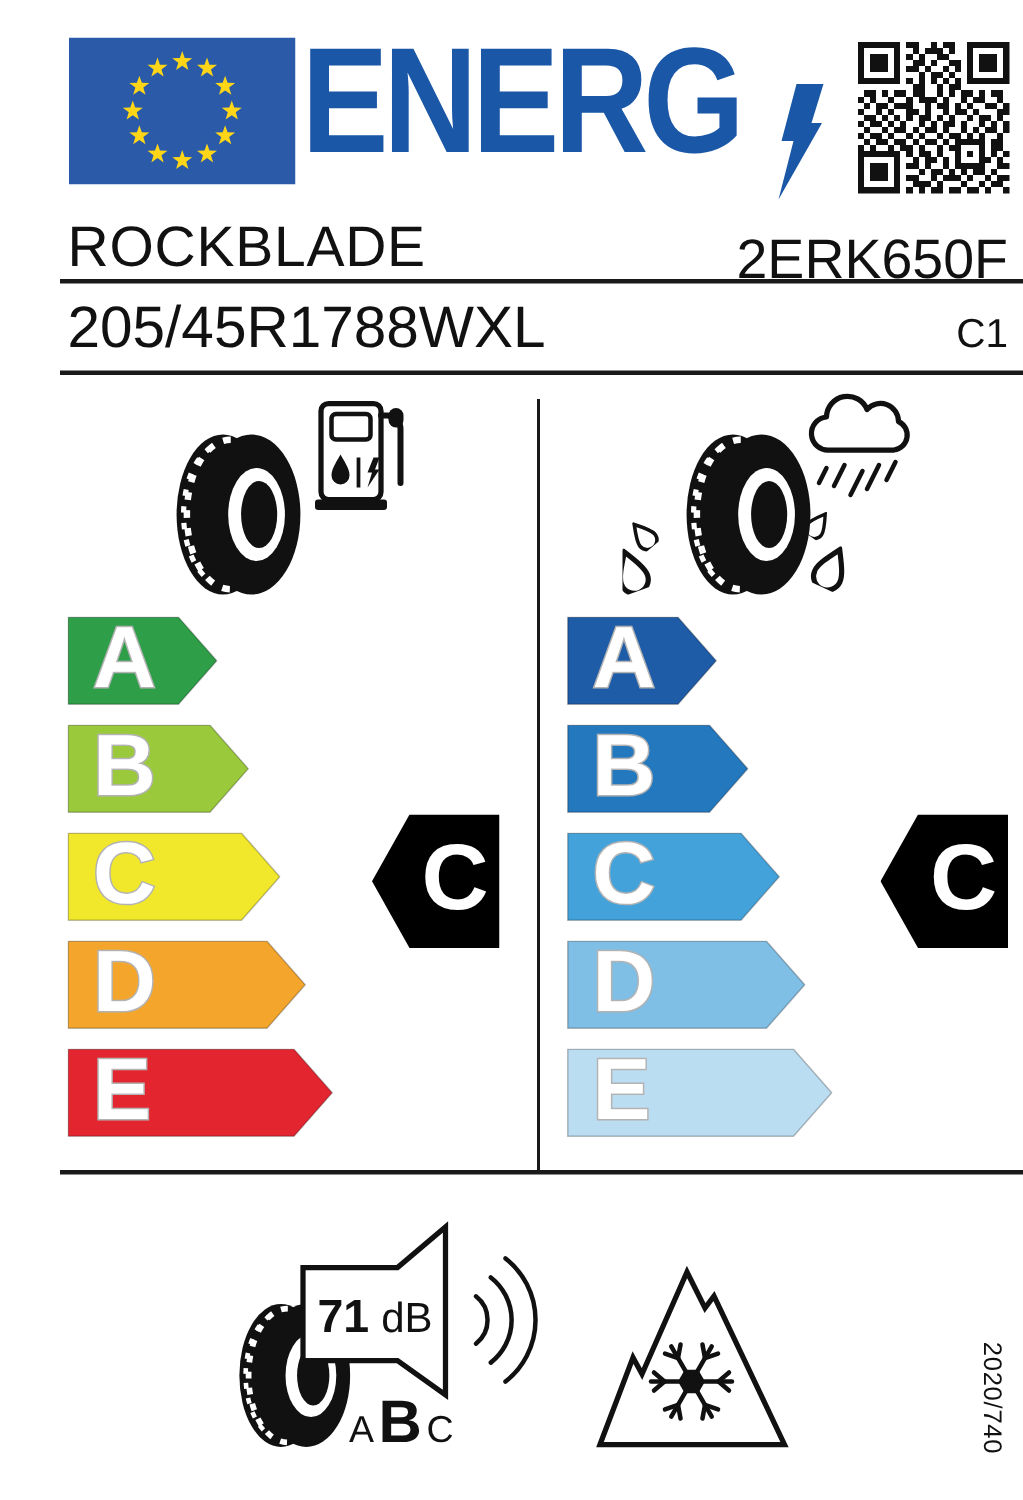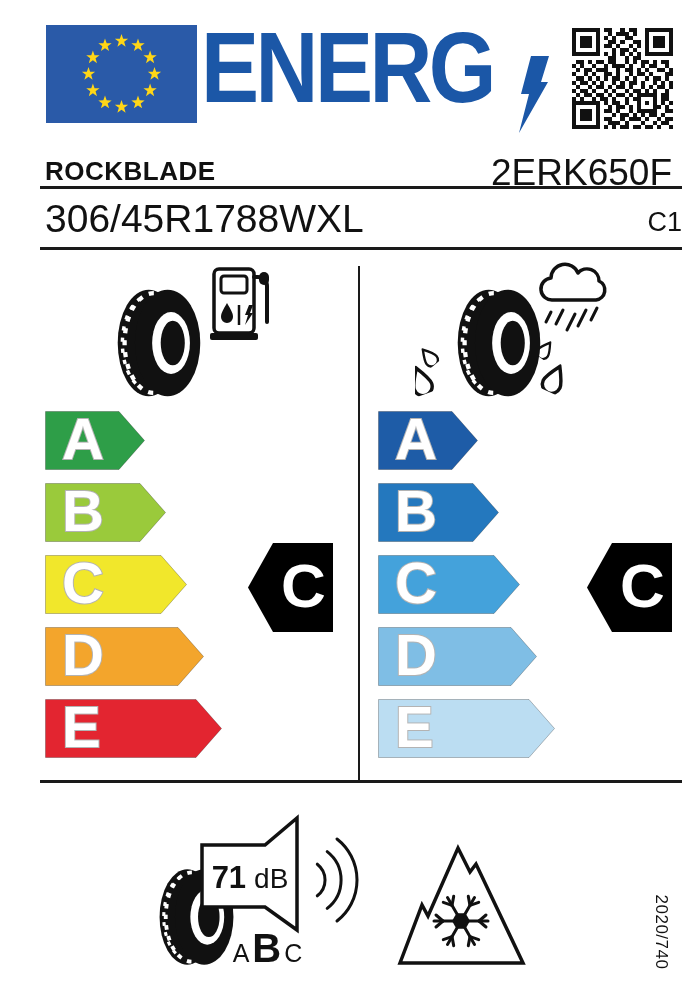--- a/index.html
+++ b/index.html
@@ -6,24 +6,24 @@
   .label{position:relative;width:682px;height:1000px;background:#fff;overflow:hidden;
          font-family:"Liberation Sans",sans-serif;color:#111;margin-left:20px;}
   .abs{position:absolute;}
 
   
   .energ{position:absolute;left:181px;top:30px;font-size:100px;line-height:74px;font-weight:700;
          letter-spacing:-4px;transform:scaleX(0.87);transform-origin:0 0;white-space:nowrap;}
   .qr{position:absolute;left:552px;top:28px;width:101px;height:101px;}
 
   
-  .brand{position:absolute;left:25px;top:156px;font-size:26px;font-weight:700;letter-spacing:.5px;}
+  .brand{position:absolute;left:25px;top:144px;font-size:38px;font-weight:400;letter-spacing:.5px;}
   .model{position:absolute;right:30px;top:152px;font-size:37px;}
   .size {position:absolute;left:25px;top:197px;font-size:39px;}
-  .tclass{position:absolute;right:20px;top:207px;font-size:27px;}
+  .tclass{position:absolute;right:30px;top:207px;font-size:27px;}
   .hline{position:absolute;left:20px;width:642px;height:3px;background:#1a1a1a;}
   .vline{position:absolute;left:338px;top:266px;width:2px;height:516px;background:#1a1a1a;}
 
   
   .scale{position:absolute;top:411px;display:flex;flex-direction:column;gap:13px;}
   .scale.left{left:25px;} .scale.right{left:358px;}
   .grade{position:relative;height:59px;}
   .grade svg{display:block;}
   .gletter{position:absolute;left:17px;top:50%;transform:translateY(-54%);
            font-size:58px;font-weight:700;color:#fff;
@@ -425,21 +425,21 @@
         <rect x="18" y="24" width="1" height="1"></rect>
         <rect x="19" y="24" width="1" height="1"></rect>
         <rect x="21" y="24" width="1" height="1"></rect>
         <rect x="24" y="24" width="1" height="1"></rect>
       </g>
   </svg>
 
   <div class="brand">ROCKBLADE</div>
   <div class="model">2ERK650F</div>
   <div class="hline" style="top:186px"></div>
-  <div class="size">306/45R1788WXL</div>
+  <div class="size">205/45R1788WXL</div>
   <div class="tclass">C1</div>
   <div class="hline" style="top:247px"></div>
   <div class="vline"></div>
 
   <svg class="abs" style="left:90px;top:255px" width="170" height="150" viewBox="0 0 170 150">
     <use href="#tire" x="6" y="32" width="86" height="112"></use>
     <g transform="translate(102,12)">
       <rect x="2" y="2" width="40" height="64" rx="5" fill="#fff" stroke="#111" stroke-width="3.5"></rect>
       <rect x="9" y="9" width="26" height="17" rx="3" fill="#fff" stroke="#111" stroke-width="3"></rect>
       <path d="M15,36 c-4,7 -6,10 -6,14 a6,6 0 0 0 12,0 c0,-4 -2,-7 -6,-14 z" fill="#111"></path>

